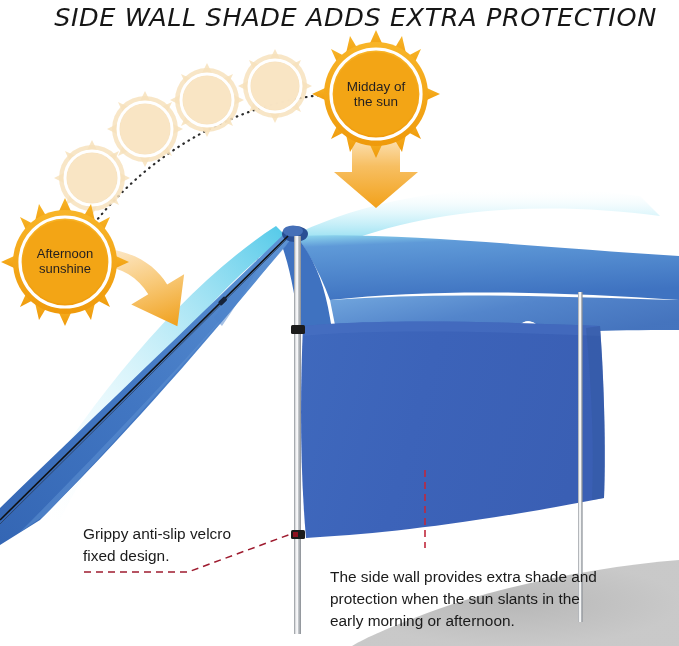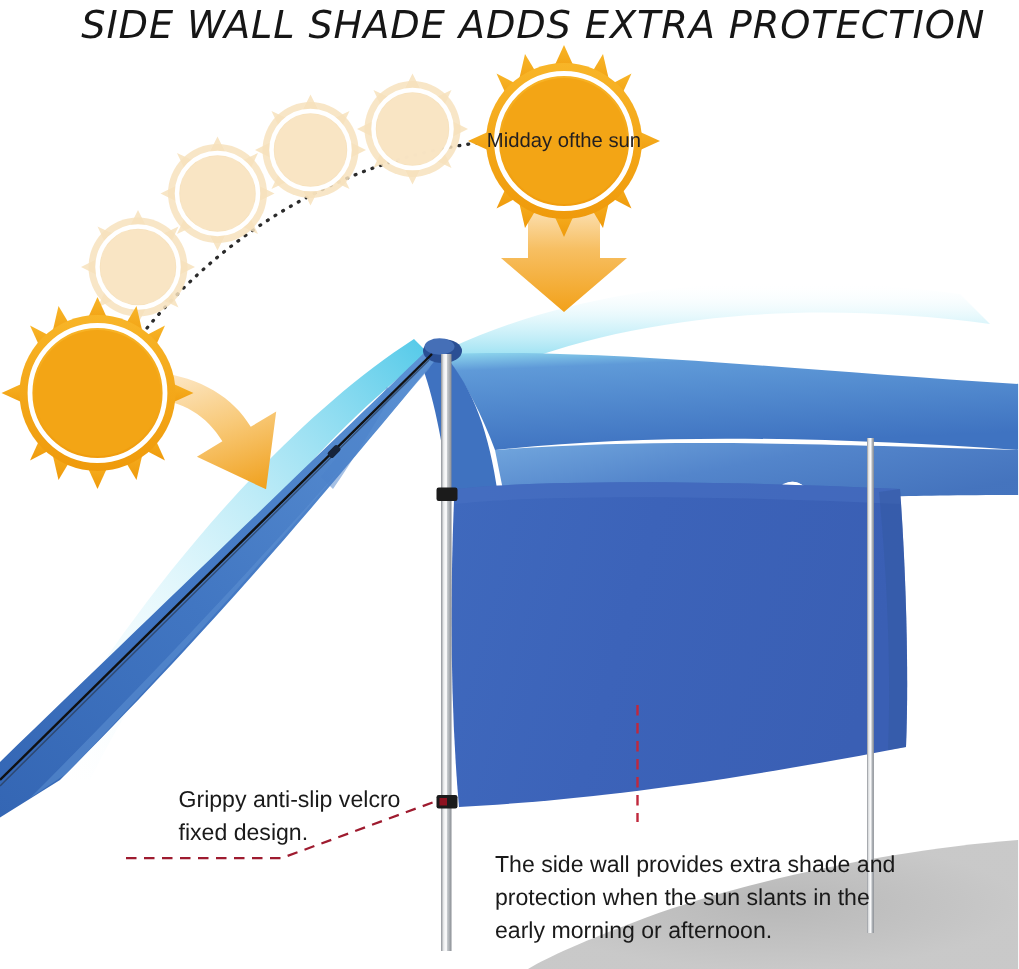--- a/index.html
+++ b/index.html
@@ -16,39 +16,39 @@
     color:#161616;white-space:nowrap;font-style:italic;
   }
 
   
   #art{position:absolute;left:0;top:0;width:679px;height:646px;}
 
   
   .sunwrap{position:absolute;}
   .sunlabel{
     position:absolute;left:0;top:0;width:100%;height:100%;
-    display:flex;flex-direction:row;align-items:center;justify-content:center;
+    display:flex;flex-direction:column;align-items:center;justify-content:center;
     text-align:center;color:#231f20;line-height:1.12;
     font-family:"Liberation Sans","DejaVu Sans",sans-serif;
     pointer-events:none;
   }
   .sunlabel span{display:block;}
 
   #sun-midday{left:317px;top:35px;width:118px;height:118px;}
   #sun-midday .sunlabel{font-size:13.5px;}
   #sun-afternoon{left:6px;top:203px;width:118px;height:118px;}
   #sun-afternoon .sunlabel{font-size:13px;}
 
   
   .note{
     position:absolute;color:#1a1a1a;
     font-family:"Liberation Sans","DejaVu Sans",sans-serif;
     font-size:15.4px;line-height:22px;white-space:pre;
   }
-  #note-velcro{left:83px;top:523px;margin-left:36px;}
+  #note-velcro{left:83px;top:523px;}
   #note-sidewall{left:330px;top:550px;margin-top:16px;}
 </style>
 </head>
 <body>
 
 <div id="stage">
 
   <div id="title">SIDE WALL SHADE ADDS EXTRA PROTECTION</div>
 
   <svg id="art" viewBox="0 0 679 646" width="679" height="646">
@@ -307,20 +307,26 @@
     </g>
   </svg>
 
   <div class="sunwrap" id="sun-midday">
     <div class="sunlabel">
       <span>Midday of</span>
       <span>the sun</span>
     </div>
   </div>
 
+  <div class="sunwrap" id="sun-afternoon">
+    <div class="sunlabel">
+      <span>Afternoon</span>
+      <span>sunshine</span>
+    </div>
+  </div>
 
   <div class="note" id="note-velcro">Grippy anti-slip velcro
 fixed design.</div>
 
   <div class="note" id="note-sidewall">The side wall provides extra shade and
 protection when the sun slants in the
 early morning or afternoon.</div>
 
 </div>
 

